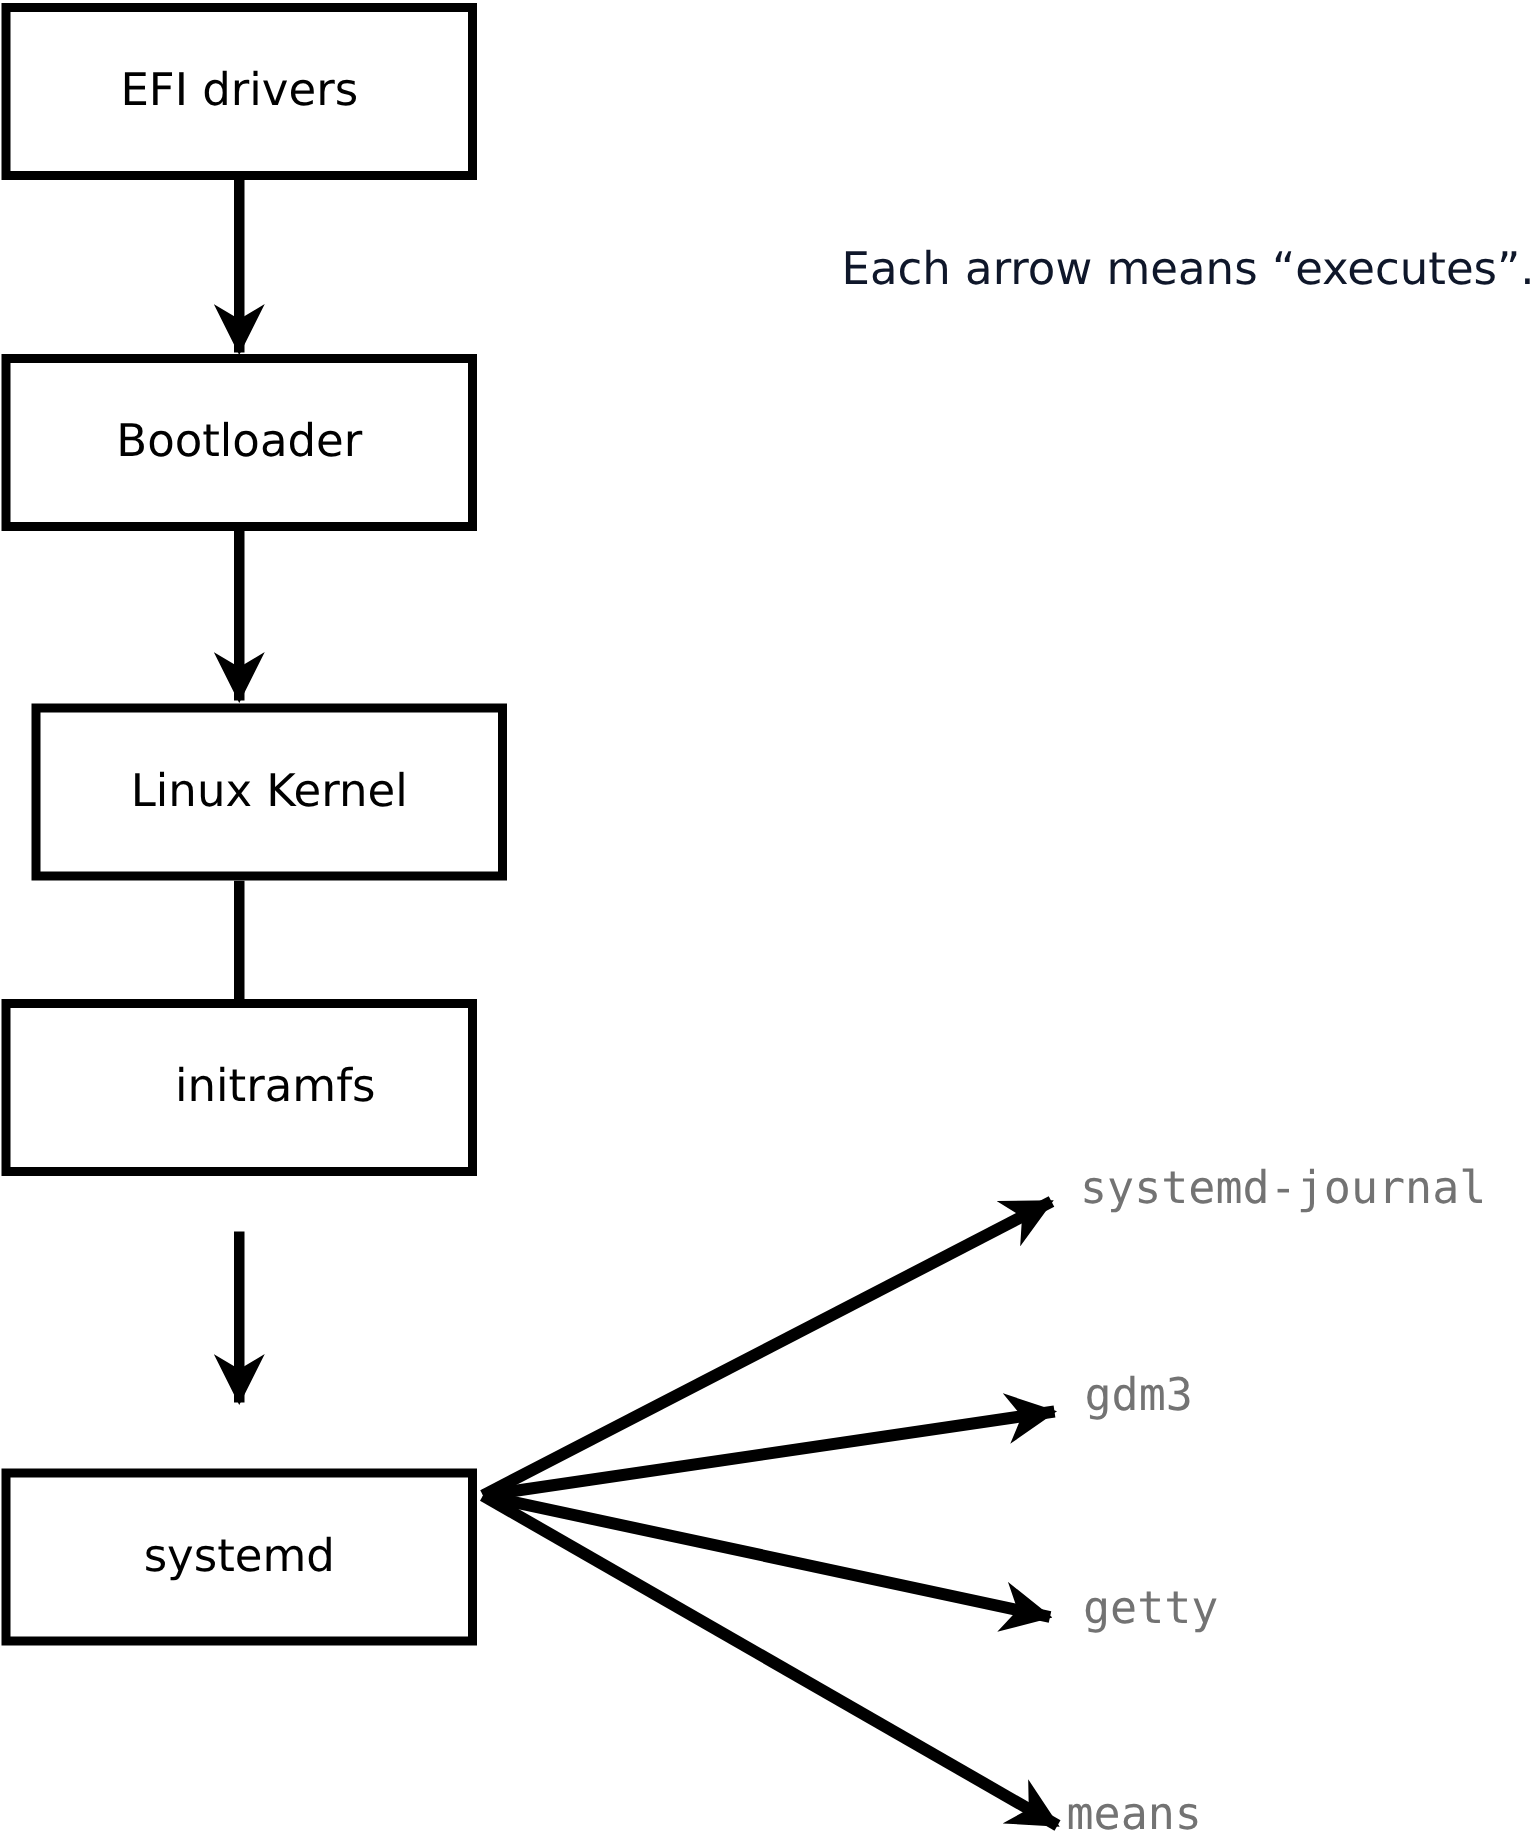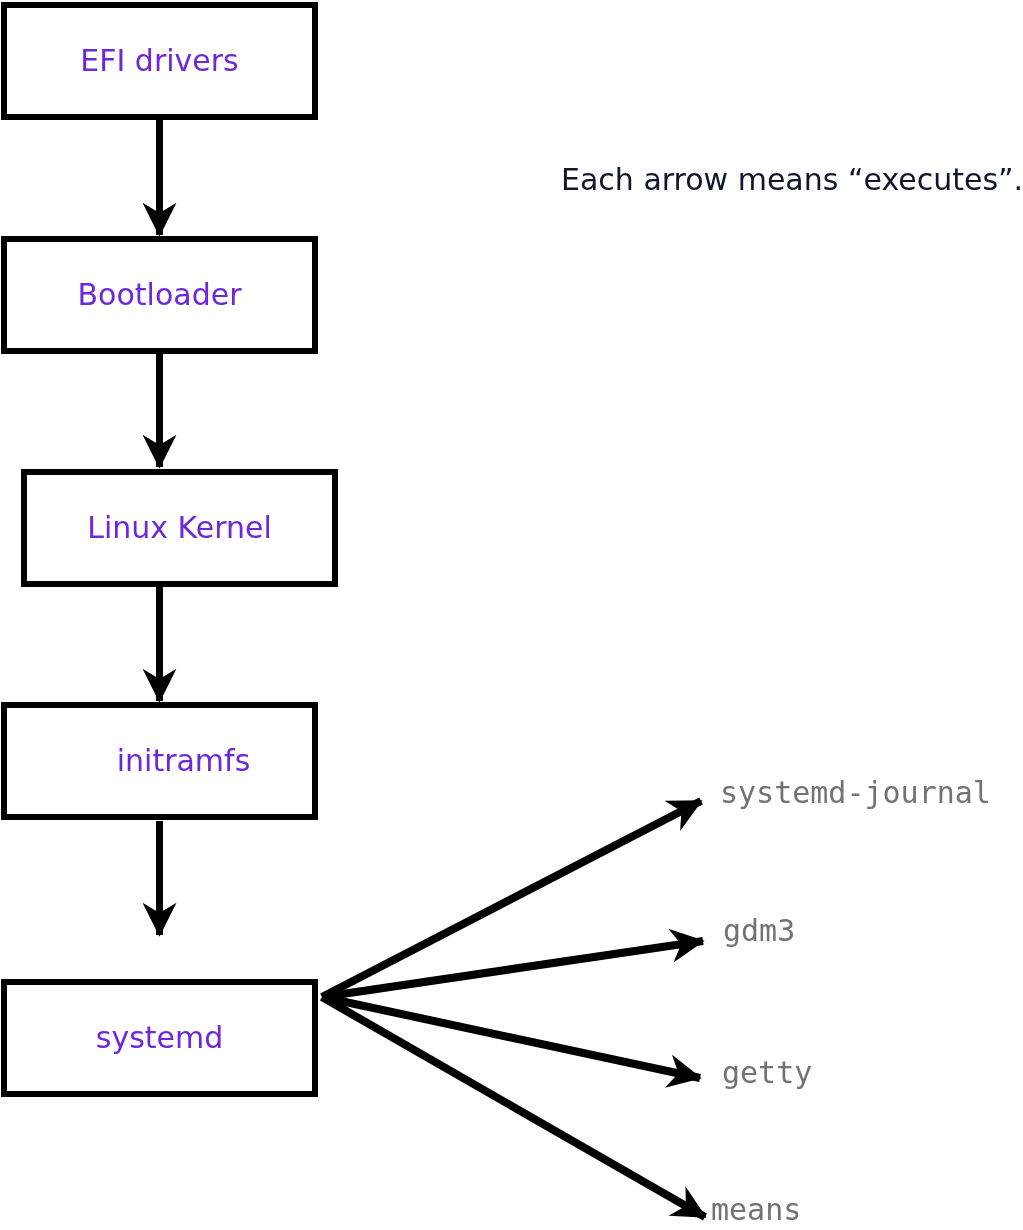--- a/index.html
+++ b/index.html
@@ -22,26 +22,26 @@
     width: 317px;
     height: 118px;
     box-sizing: border-box;
     border: 6px solid #000000;
     background: #ffffff;
     display: flex;
     align-items: center;
     justify-content: center;
     font-size: 30px;
     line-height: 34px;
-    color: #6d28d9;
+    color: #000000;
   }
   .node-0 { top: 2px; }
   .node-1 { top: 236px; text-align: right; }
   .node-2 { top: 469px; margin-left: 20px; }
-  .node-3 { top: 702px; padding-left: 48px; }
+  .node-3 { top: 666px; padding-left: 48px; }
   .node-4 { top: 939px; margin-top: 40px; }
   .arrows {
     position: absolute;
     top: 0;
     left: 0;
     width: 1023px;
     height: 1230px;
   }
   .note {
     position: absolute;

